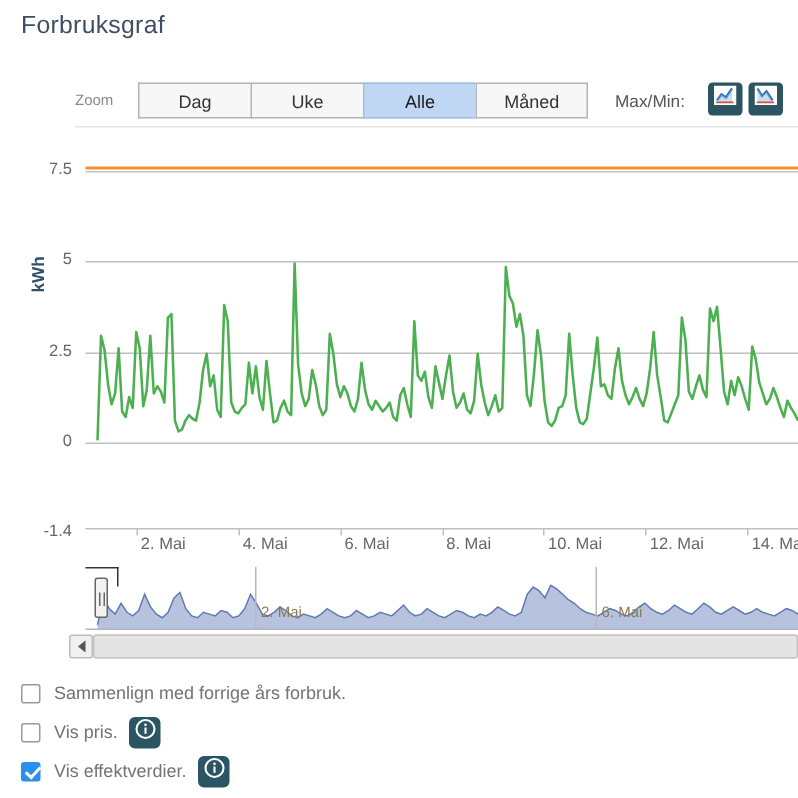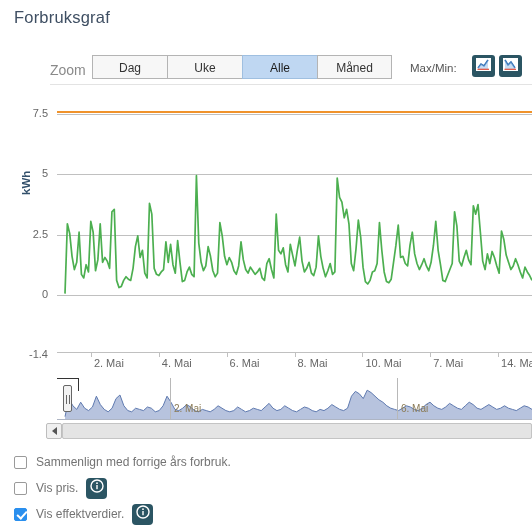--- a/index.html
+++ b/index.html
@@ -15,21 +15,21 @@
   .page-title {
     position: absolute; left: 14px; top: 8px;
     font-size: 16.5px; color: #3f4f63; font-weight: 400;
     letter-spacing: 0.2px; white-space: nowrap;
   }
 
   
   .rangesel { position: absolute; left: 0; top: 55px; width: 532px; height: 30px; }
   .zoom-label {
     position: absolute; left: 50px; top: 7px;
-    font-size: 14px; color: #8a8a8a; white-space: nowrap;
+    font-size: 10px; color: #8a8a8a; white-space: nowrap;
   }
   .btn-group { position: absolute; left: 92px; top: 0px; display: flex; }
   .rbtn {
     width: 75px; height: 24px; line-height: 24px; text-align: center;
     font-size: 12px; color: #333; background: #f7f7f7;
     border: 1px solid #b4b4b4; border-right: none;
     box-sizing: border-box; cursor: pointer; user-select: none;
   }
   .rbtn:last-child { border-right: 1px solid #b4b4b4; }
   .rbtn.selected { background: #bfd7f2; color: #1a1a1a; border-color: #9fbfe0; }
@@ -219,21 +219,21 @@
         <div class="ylabel-tick" style="left: 48px; top: 72.4px; transform: translateX(-100%);">5</div>
         <div class="ylabel-tick" style="left: 48px; top: 12.3px; transform: translateX(-100%);">7.5</div>
       </div>
     <div class="xaxis-line"></div>
     <div id="xlabels">
         <div class="xlabel" style="left: 93.9px;">2. Mai</div>
         <div class="xlabel" style="left: 161.8px;">4. Mai</div>
         <div class="xlabel" style="left: 229.6px;">6. Mai</div>
         <div class="xlabel" style="left: 297.5px;">8. Mai</div>
         <div class="xlabel" style="left: 365.4px;">10. Mai</div>
-        <div class="xlabel" style="left: 433.2px;">7. Mai</div>
+        <div class="xlabel" style="left: 433.2px;">12. Mai</div>
         <div class="xlabel" style="left: 501.1px;">14. Mai</div>
       </div>
   <div class="xtick" style="left: 90.9px;"></div>
       <div class="xtick" style="left: 158.8px;"></div>
       <div class="xtick" style="left: 226.6px;"></div>
       <div class="xtick" style="left: 294.5px;"></div>
       <div class="xtick" style="left: 362.4px;"></div>
       <div class="xtick" style="left: 430.2px;"></div>
       <div class="xtick" style="left: 498.1px;"></div>
     </div>

